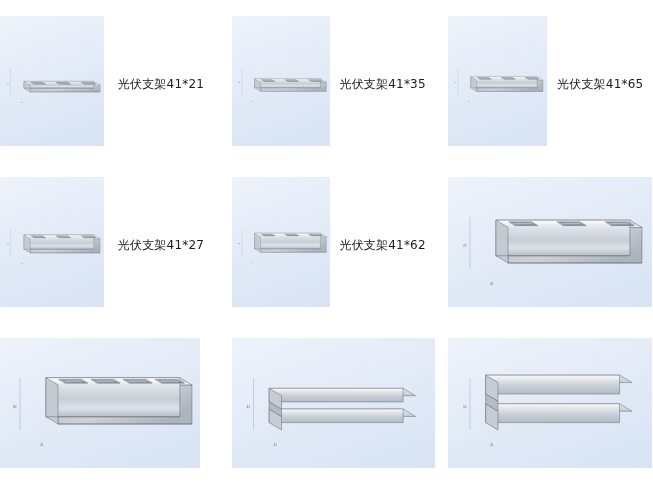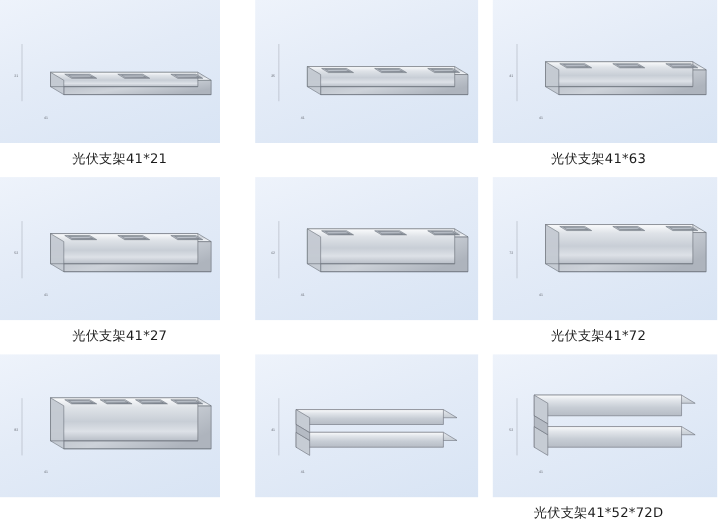--- a/index.html
+++ b/index.html
@@ -13,21 +13,20 @@
   .grid{
     width:653px;height:483px;
     display:grid;
     grid-template-columns:1fr 1fr 1fr;
     grid-template-rows:1fr 1fr 1fr;
     background:#ffffff;
   }
   .cell{
     position:relative;
     display:flex;
-    flex-direction:column;
     align-items:center;
     overflow:hidden;
     background:#ffffff;
   }
   .stage{
     position:relative;
     width:200px;height:130px;
     margin:0 auto;
     background:linear-gradient(160deg,#eef3fb 0%,#e3ebf7 45%,#d8e4f4 100%);
     overflow:hidden;
@@ -157,20 +156,21 @@
     <path d="M 45.93 78.76 L 179.88 78.76" stroke="#70767f" fill="none" stroke-width="0.6"></path>
   </g>
   <g class="dimgroup">
     <path class="dimline" d="M 20 40 L 20 92"></path>
     <text class="dim" x="13" y="70">35</text>
     <text class="dim" x="40" y="108">41</text>
   </g>
           </svg>
         </div>
       </div>
+      <div class="caption">光伏支架41*35</div>
     </div>
     <div class="cell c2 r0">
       <div class="stage">
         <div class="svgwrap">
           <svg viewBox="0 0 200 130" preserveAspectRatio="xMidYMid meet">
   <defs>
     <linearGradient id="topG41_41" x1="0" y1="0" x2="0.35" y2="1">
       <stop offset="0%" stop-color="#f7f8fa"></stop>
       <stop offset="38%" stop-color="#e2e5ea"></stop>
       <stop offset="70%" stop-color="#cfd4db"></stop>
@@ -210,21 +210,21 @@
     <path d="M 45.93 78.76 L 179.88 78.76" stroke="#70767f" fill="none" stroke-width="0.6"></path>
   </g>
   <g class="dimgroup">
     <path class="dimline" d="M 20 40 L 20 92"></path>
     <text class="dim" x="13" y="70">41</text>
     <text class="dim" x="40" y="108">41</text>
   </g>
           </svg>
         </div>
       </div>
-      <div class="caption">光伏支架41*63</div>
+      <div class="caption">光伏支架41*65</div>
     </div>
     <div class="cell c0 r1">
       <div class="stage">
         <div class="svgwrap">
           <svg viewBox="0 0 200 130" preserveAspectRatio="xMidYMid meet">
   <defs>
     <linearGradient id="topG41_52" x1="0" y1="0" x2="0.35" y2="1">
       <stop offset="0%" stop-color="#f7f8fa"></stop>
       <stop offset="38%" stop-color="#e2e5ea"></stop>
       <stop offset="70%" stop-color="#cfd4db"></stop>
@@ -318,20 +318,21 @@
     <path d="M 45.93 78.76 L 179.88 78.76" stroke="#70767f" fill="none" stroke-width="0.6"></path>
   </g>
   <g class="dimgroup">
     <path class="dimline" d="M 20 40 L 20 92"></path>
     <text class="dim" x="13" y="70">62</text>
     <text class="dim" x="40" y="108">41</text>
   </g>
           </svg>
         </div>
       </div>
+      <div class="caption">光伏支架41*62</div>
     </div>
     <div class="cell c2 r1">
       <div class="stage">
         <div class="svgwrap">
           <svg viewBox="0 0 200 130" preserveAspectRatio="xMidYMid meet">
   <defs>
     <linearGradient id="topG41_72" x1="0" y1="0" x2="0.35" y2="1">
       <stop offset="0%" stop-color="#f7f8fa"></stop>
       <stop offset="38%" stop-color="#e2e5ea"></stop>
       <stop offset="70%" stop-color="#cfd4db"></stop>
@@ -371,21 +372,20 @@
     <path d="M 45.93 78.76 L 179.88 78.76" stroke="#70767f" fill="none" stroke-width="0.6"></path>
   </g>
   <g class="dimgroup">
     <path class="dimline" d="M 20 40 L 20 92"></path>
     <text class="dim" x="13" y="70">72</text>
     <text class="dim" x="40" y="108">41</text>
   </g>
           </svg>
         </div>
       </div>
-      <div class="caption">光伏支架41*72</div>
     </div>
     <div class="cell c0 r2">
       <div class="stage">
         <div class="svgwrap">
           <svg viewBox="0 0 200 130" preserveAspectRatio="xMidYMid meet">
   <defs>
     <linearGradient id="topG41_82" x1="0" y1="0" x2="0.35" y2="1">
       <stop offset="0%" stop-color="#f7f8fa"></stop>
       <stop offset="38%" stop-color="#e2e5ea"></stop>
       <stop offset="70%" stop-color="#cfd4db"></stop>
@@ -505,15 +505,14 @@
              L 35.65 55.97 L 35.65 65.81 Z" fill="#b5bbc4"></path>
   </g>
   <g class="dimgroup">
     <path class="dimline" d="M 20 40 L 20 92"></path>
     <text class="dim" x="13" y="70">52</text>
     <text class="dim" x="40" y="108">41</text>
   </g>
           </svg>
         </div>
       </div>
-      <div class="caption">光伏支架41*52*72D</div>
     </div>
   </div>
 
 </body></html>

